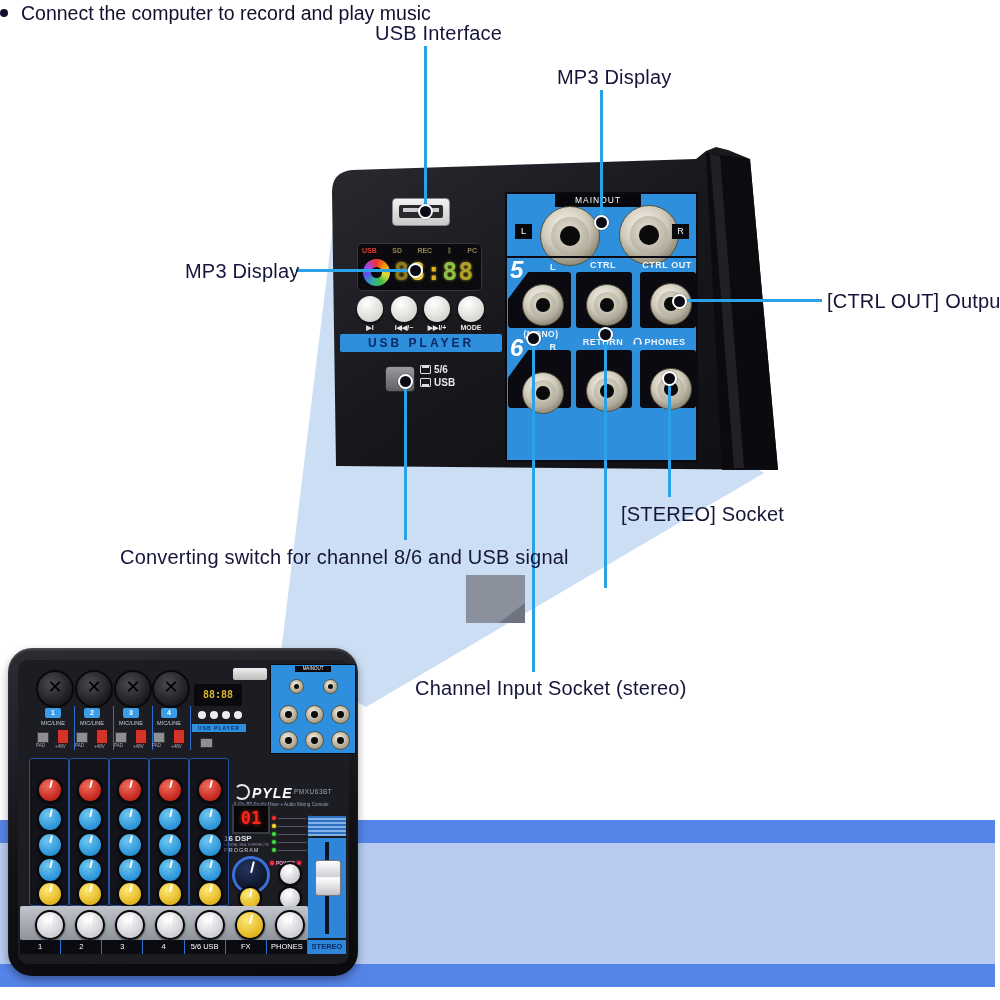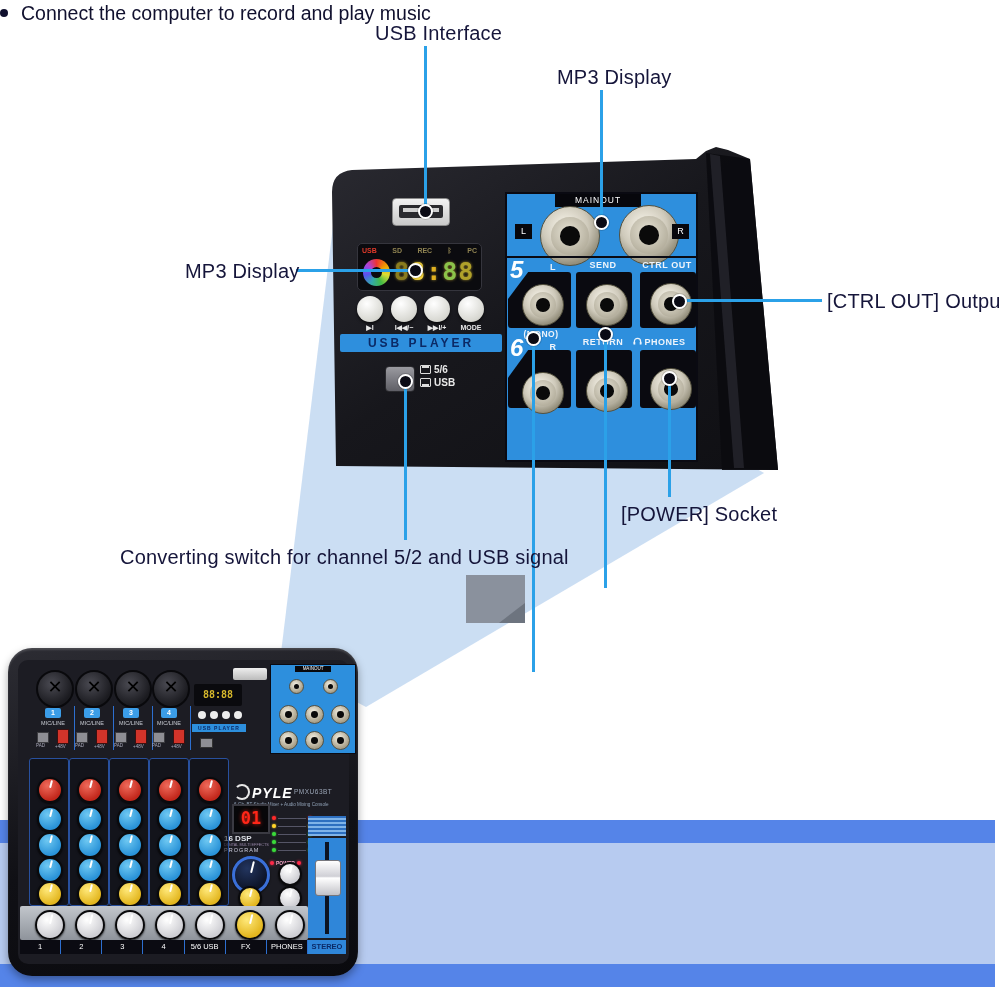--- a/index.html
+++ b/index.html
@@ -200,21 +200,21 @@
     <div class="abs jack-panel">
       <div class="jp-bar" style="left:48px;top:0;width:86px;height:13px;font-size:8.5px;line-height:13px;letter-spacing:1px;">MAINOUT</div>
       <div class="jack" style="left:33px;top:12px;width:58px;height:58px;"></div>
       <div class="jack" style="left:112px;top:11px;width:58px;height:58px;"></div>
       <div class="jp-bar" style="left:8px;top:30px;width:17px;height:15px;font-size:9px;line-height:15px;">L</div>
       <div class="jp-bar" style="left:165px;top:30px;width:17px;height:15px;font-size:9px;line-height:15px;">R</div>
       <div class="hline" style="left:0;top:62px;width:189px;height:2px;"></div>
 
       <div class="jp-num" style="left:3px;top:62px;">5</div>
       <div class="jp-small" style="left:40px;top:68px;width:12px;">L</div>
-      <div class="jp-small" style="left:74px;top:66px;width:44px;">SEND</div>
+      <div class="jp-small" style="left:74px;top:66px;width:44px;">CTRL</div>
       <div class="jp-small" style="left:130px;top:66px;width:60px;">CTRL OUT</div>
 
       <div class="jp-box" style="left:1px;top:78px;width:63px;height:56px;clip-path:polygon(32% 0,100% 0,100% 100%,0 100%,0 48%);"></div>
       <div class="jp-box" style="left:69px;top:78px;width:56px;height:56px;"></div>
       <div class="jp-box" style="left:133px;top:78px;width:56px;height:56px;"></div>
       <div class="jack" style="left:15px;top:90px;width:40px;height:40px;"></div>
       <div class="jack" style="left:79px;top:90px;width:40px;height:40px;"></div>
       <div class="jack" style="left:143px;top:89px;width:40px;height:40px;"></div>
 
       <div class="jp-small" style="left:6px;top:135px;width:56px;font-size:8.5px;">(MONO)</div>
@@ -407,22 +407,23 @@
         <div>FX</div>
         <div>PHONES</div>
       </div>
     <div class="stereo-cell">STEREO</div>
   </div>
 
   <div class="ann-label" style="left:375px;top:22px;">USB Interface</div>
   <div class="ann-label" style="left:557px;top:66px;">MP3 Display</div>
   <div class="ann-label" style="left:185px;top:260px;width:100px;text-align:right;">MP3 Display</div>
   <div class="ann-label" style="left:827px;top:290px;">[CTRL OUT] Output</div>
-  <div class="ann-label" style="left:621px;top:503px;">[POWER] Socket</div>
-  <div class="ann-label" style="left:120px;top:546px;">Converting switch for channel 5/2 and USB signal</div>
+  <div class="ann-label" style="left:621px;top:503px;">[STEREO] Socket</div>
+  <div class="ann-label" style="left:120px;top:546px;">Converting switch for channel 8/6 and USB signal</div>
+  <div class="ann-label" style="left:415px;top:677px;">Channel Input Socket (stereo)</div>
 
   <div class="ann-line" style="left:424px;top:46px;width:3px;height:165px;"></div>
   <div class="ann-line" style="left:600px;top:90px;width:3px;height:132px;"></div>
   <div class="ann-line" style="left:296px;top:269px;width:119px;height:3px;"></div>
   <div class="ann-line" style="left:679px;top:299px;width:143px;height:3px;"></div>
   <div class="ann-line" style="left:668px;top:378px;width:3px;height:119px;"></div>
   <div class="ann-line" style="left:404px;top:381px;width:3px;height:159px;"></div>
   <div class="ann-line" style="left:604px;top:334px;width:3px;height:254px;"></div>
   <div class="ann-line" style="left:532px;top:338px;width:3px;height:334px;"></div>
 

